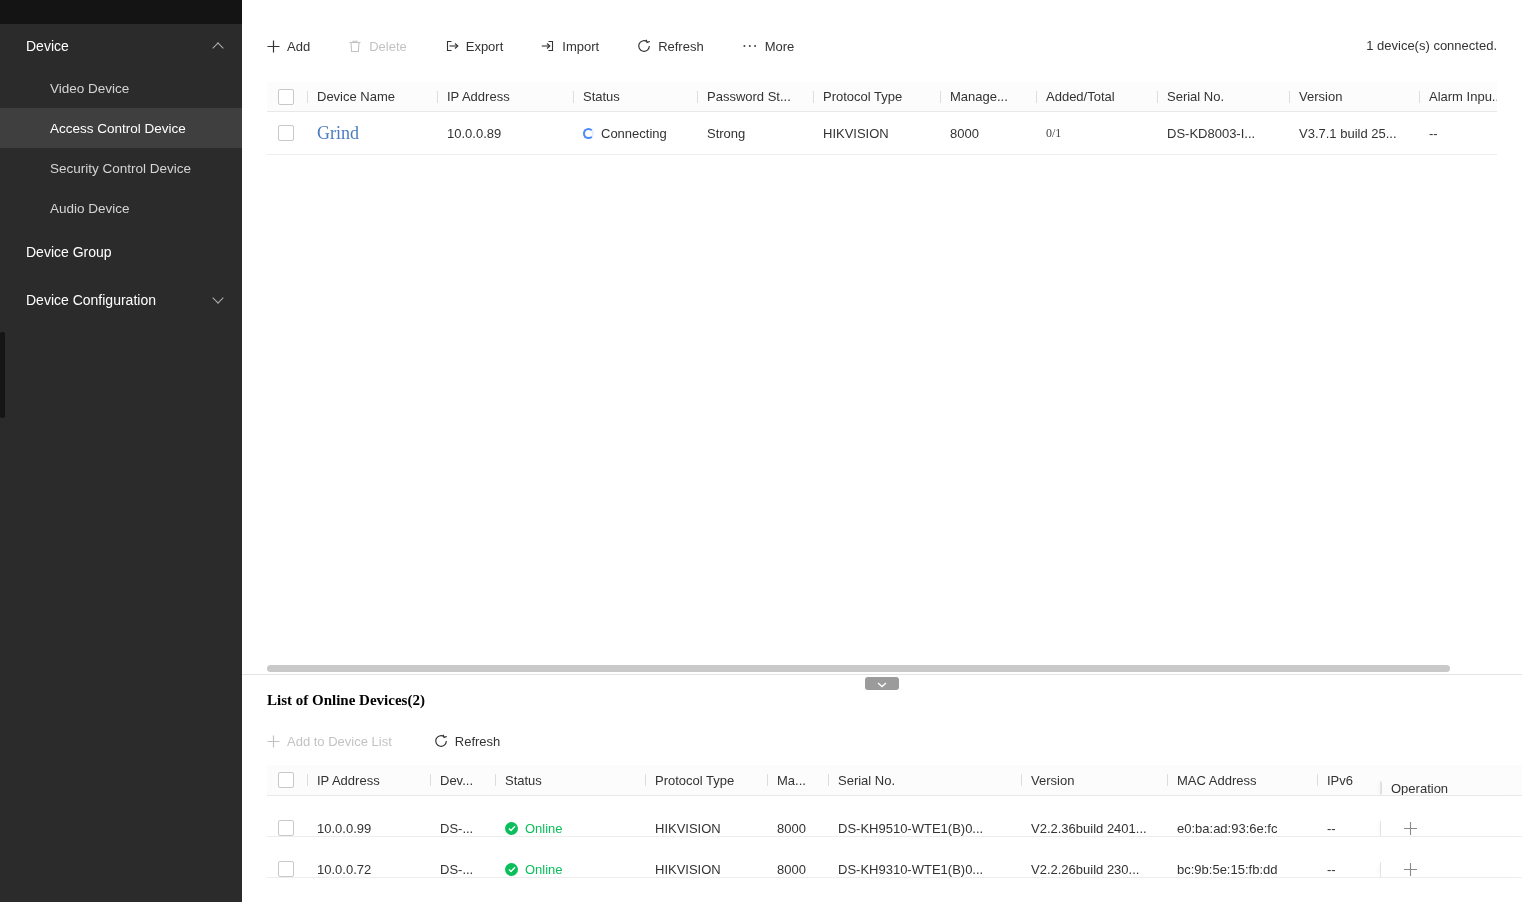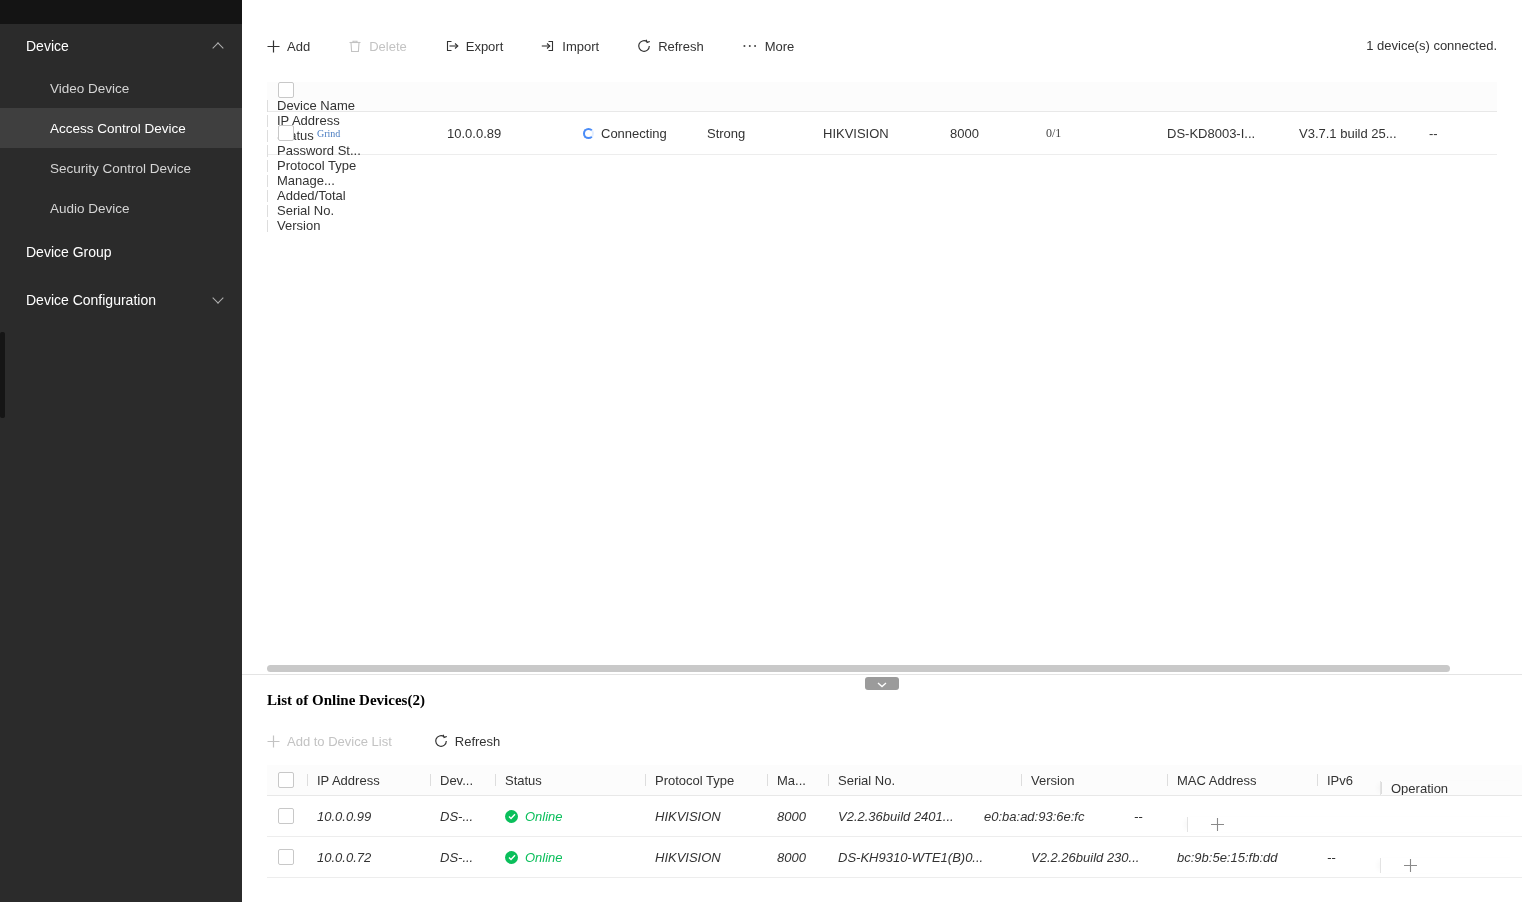--- a/index.html
+++ b/index.html
@@ -30,29 +30,29 @@
   .toolbar { position:relative; margin:32px 25px 0 25px; height:28px; display:flex; align-items:center; gap:38px; }
   .tb-btn { display:inline-flex; align-items:center; gap:7px; color:#333; background:none; border:none; padding:0; font:inherit; cursor:pointer; }
   .tb-btn.disabled { color:#c3c3c3; cursor:default; }
   .tb-btn svg { display:block; }
   .more-glyph { font-size:16px; line-height:10px; color:#555; }
   .connected { position:absolute; right:0; top:6px; color:#333; }
 
   
   .t-cell { position:relative; padding-left:10px; white-space:nowrap; overflow:hidden; flex-shrink:0; display:flex; align-items:center; gap:7px; }
   .t-head, .b-head { display:flex; align-items:stretch; background:#fcfcfc; border-bottom:1px solid #e8e8e8; color:#333; }
-  .t-head { height:30px;flex-direction:column; }
+  .t-head { height:30px; }
   .b-head { height:31px; }
   .t-head .t-cell:not(:first-child)::before,
   .b-head .t-cell:not(:first-child)::before {
     content:""; position:absolute; left:0; top:50%; transform:translateY(-50%);
     width:1px; height:12px; background:#ddd;
   }
   .t-row { display:flex; height:43px; align-items:stretch; border-bottom:1px solid #ededed; }
-  .b-row { display:flex; height:41px; align-items:center; border-bottom:1px solid #ededed;font-style:italic; }
+  .b-row { display:flex; height:41px; align-items:flex-end; border-bottom:1px solid #ededed; }
   .checkbox { display:inline-block; width:16px; height:16px; border:1px solid #c8c8c8; border-radius:2px; background:#fff; cursor:pointer; }
 
   
   .c0{width:40px; padding-left:11px;} .c1{width:130px;} .c2{width:136px;} .c3{width:124px;}
   .c4{width:116px;} .c5{width:127px;} .c6{width:96px;} .c7{width:121px;}
   .c8{width:132px;} .c9{width:130px;} .c10{flex:1 1 auto; min-width:0;}
 
   
   .b0{width:40px; padding-left:11px;} .b1{width:123px;} .b2{width:65px;} .b3{width:150px;}
   .b4{width:122px;} .b5{width:61px;} .b6{width:193px;} .b7{width:146px;}
@@ -62,21 +62,21 @@
 
   .panel-top { position:relative; margin:22px 25px 0 25px; height:592px; }
   .hscrollbar { position:absolute; left:0; bottom:2px; width:1183px; height:7px; background:#c9c9c9; border-radius:4px; cursor:pointer; }
 
   .divider { position:relative; border-top:1px solid #e4e4e4; height:16px; }
   .collapse-btn { position:absolute; left:50%; transform:translateX(-50%); top:2px;
     width:34px; height:13px; background:#9b9b9b; border:none; border-radius:3px;
     display:flex; align-items:center; justify-content:center; padding:0; cursor:pointer; }
 
   .serif { font-family:"Liberation Serif","DejaVu Serif",serif; font-size:12px; color:#444; }
-  .link  { font-family:"Liberation Serif","DejaVu Serif",serif; font-size:10px; color:#4a7cc0; cursor:pointer; }
+  .link  { font-family:"Liberation Serif","DejaVu Serif",serif; font-size:18px; color:#4a7cc0; cursor:pointer; }
 
   .spinner { width:11px; height:11px; border-radius:50%; flex-shrink:0;
     border:2px solid #4a8cf7; border-right-color:rgba(74,140,247,0.15); }
 
   .online-title { margin:2px 0 0 25px; font-family:"Liberation Serif","DejaVu Serif",serif;
     font-size:15px; font-weight:bold; color:#000; height:18px; }
   .toolbar2 { margin:21px 0 0 25px; display:flex; align-items:center; gap:42px; height:20px; }
   .panel-bottom { margin:14px 0 0 25px; }
 
   .online-dot { width:13px; height:13px; border-radius:50%; background:#0abf5b;
@@ -339,20 +339,23 @@
               </svg>
             </span>
           <span class="online-text">Online</span>
         </div>
         <div class="t-cell b4">
             <span>HIKVISION</span>
           </div>
         <div class="t-cell b5">
             <span>8000</span>
           </div>
+        <div class="t-cell b6">
+            <span>DS-KH9510-WTE1(B)0...</span>
+          </div>
         <div class="t-cell b7">
             <span>V2.2.36build 2401...</span>
           </div>
         <div class="t-cell b8">
             <span>e0:ba:ad:93:6e:fc</span>
           </div>
         <div class="t-cell b9">
             <span>--</span>
           </div>
         <div class="t-cell b10">

